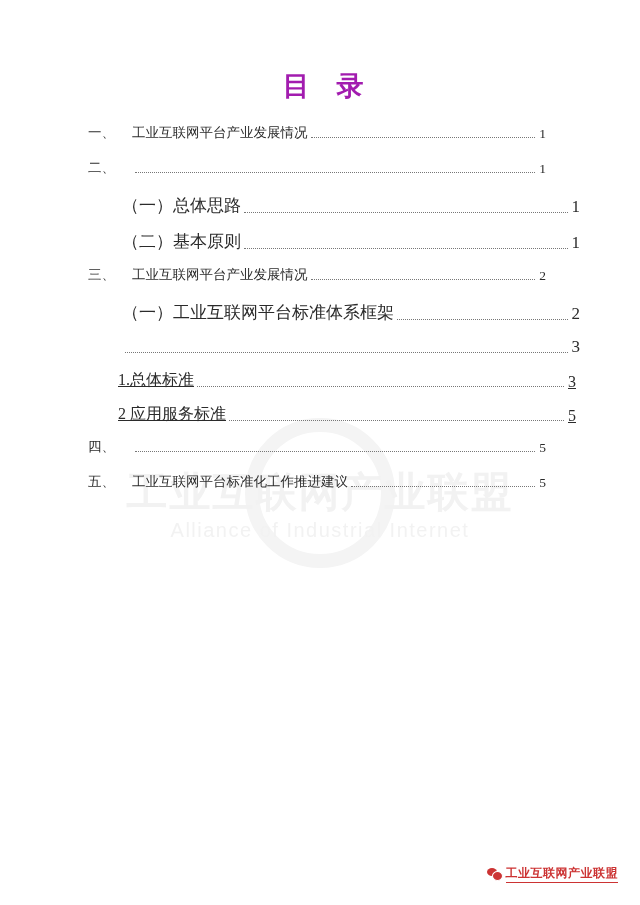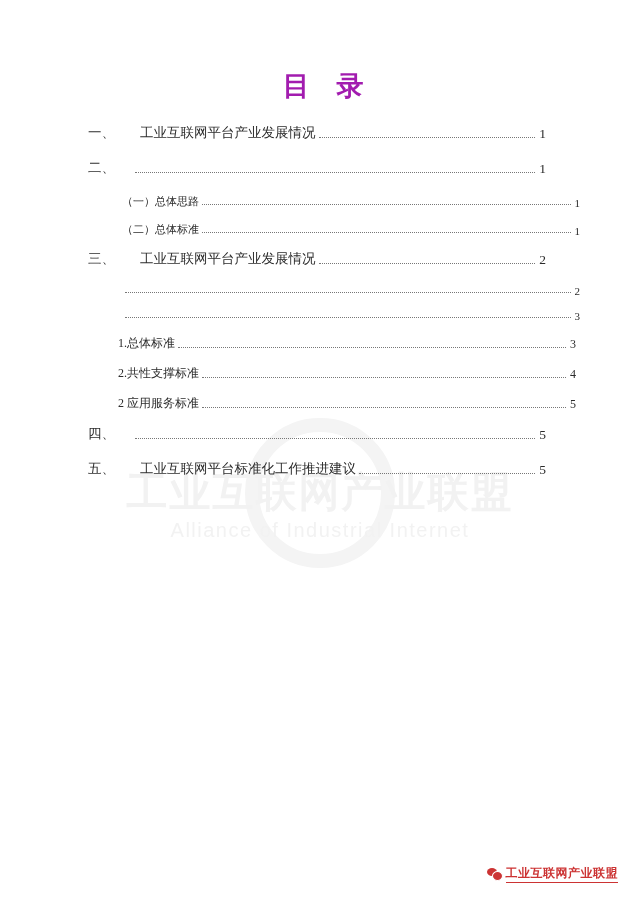--- a/index.html
+++ b/index.html
@@ -113,34 +113,35 @@
   
   .lvl1 {
     font-size: 13.5px;
     margin-bottom: 17px;
   }
   .lvl1 .num {
     display: inline-block;
     width: 44px;
     flex: 0 0 auto;
   }
-  .lvl1 .txt { flex: 0 0 auto; margin-left: 8px; }
+  .lvl1 .txt { flex: 0 0 auto; }
 
   
   .lvl2 {
-    font-size: 11px;
+    font-size: 17px;
     margin-bottom: 13px;
     padding-left: 34px;
   }
 
   
   .lvl3 {
-    font-size: 12px;
+    font-size: 16px;
     margin-bottom: 13px;
     padding-left: 30px;
+    text-decoration: underline;
   }
 
   .footer-badge {
     position: absolute;
     right: 22px;
     bottom: 22px;
     display: flex;
     align-items: center;
     font-family: "Liberation Sans", sans-serif;
     font-size: 12px;
@@ -206,60 +207,56 @@
     <div class="toc-row lvl2">
       <span class="label">
         <span class="txt">（一）总体思路</span>
       </span>
       <span class="dots"></span>
       <span class="page-num">1</span>
     </div>
 
     <div class="toc-row lvl2">
       <span class="label">
-        <span class="txt">（二）总体标准</span>
+        <span class="txt">（二）基本原则</span>
       </span>
       <span class="dots"></span>
       <span class="page-num">1</span>
     </div>
 
     <div class="toc-row lvl1">
       <span class="label">
         <span class="num">三、</span>
         <span class="txt">工业互联网平台产业发展情况</span>
       </span>
       <span class="dots"></span>
       <span class="page-num">2</span>
     </div>
 
     <div class="toc-row lvl2">
+      <span class="label">
+        <span class="txt">（一）工业互联网平台标准体系框架</span>
+      </span>
       <span class="dots"></span>
       <span class="page-num">2</span>
     </div>
 
     <div class="toc-row lvl2">
       <span class="dots"></span>
       <span class="page-num">3</span>
     </div>
 
     <div class="toc-row lvl3">
       <span class="label">
         <span class="txt">1.总体标准</span>
       </span>
       <span class="dots"></span>
       <span class="page-num">3</span>
     </div>
 
-    <div class="toc-row lvl3">
-      <span class="label">
-        <span class="txt">2.共性支撑标准</span>
-      </span>
-      <span class="dots"></span>
-      <span class="page-num">4</span>
-    </div>
 
     <div class="toc-row lvl3">
       <span class="label">
         <span class="txt">2 应用服务标准</span>
       </span>
       <span class="dots"></span>
       <span class="page-num">5</span>
     </div>
 
     <div class="toc-row lvl1">

